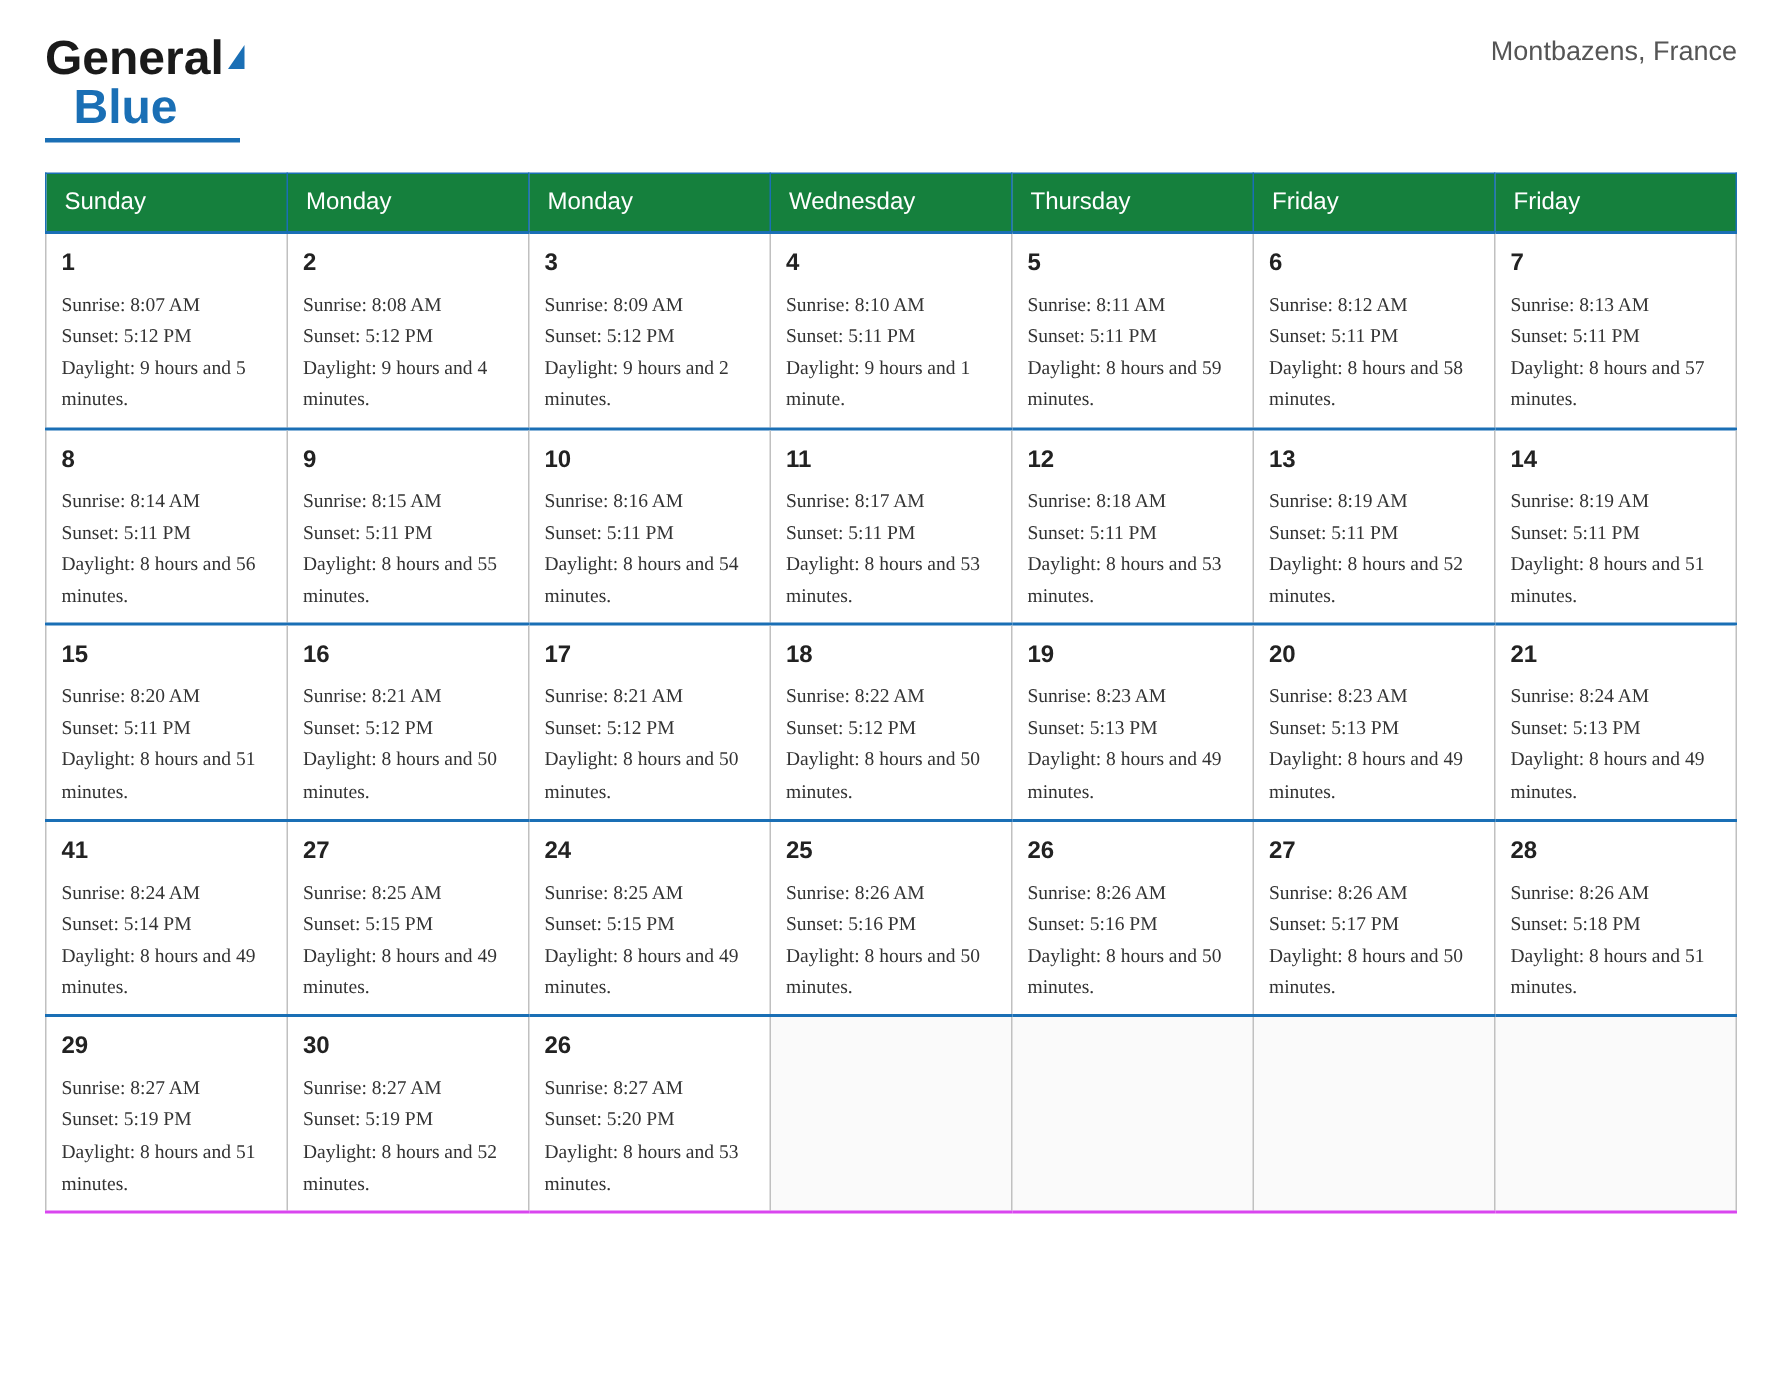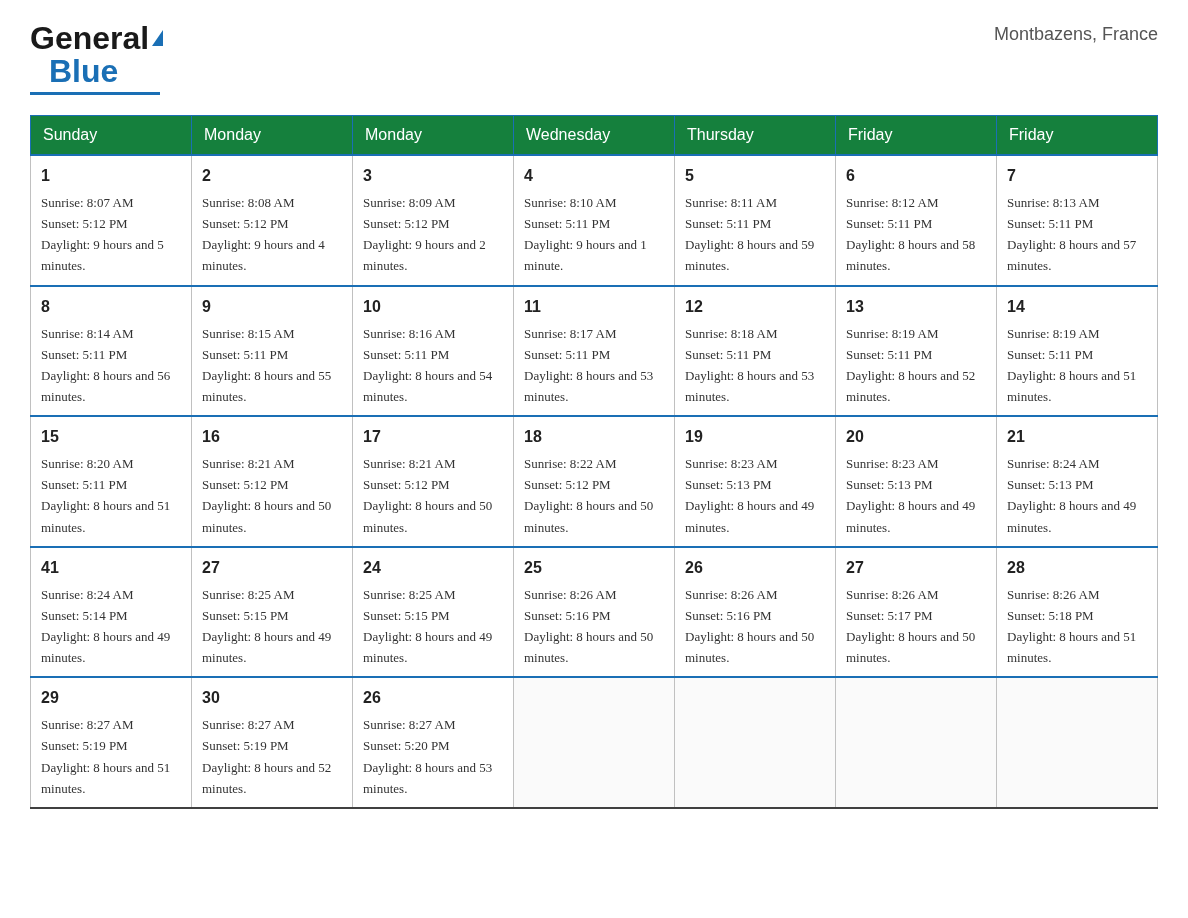--- a/index.html
+++ b/index.html
@@ -68,21 +68,21 @@
     .day-info {
       font-size: 13px;
       color: #333;
       line-height: 1.55;
       font-family: Liberation Serif, serif;
     }
     tbody tr td:empty {
       background: #fafafa;
     }
     .last-row td {
-      border-bottom: 2px solid #404040;
+      border-bottom: 2px solid #d946ef;
     }
   </style>
 </head>
 <body>
 
 <div class="header">
   <div class="logo">
     <div style="display:flex; align-items:center; gap:0;">
       <span style="font-size:32px; font-weight:bold; color:#1a1a1a; font-family:Arial,sans-serif;">General</span>
       <span style="display:inline-block; width:0; height:0; border-left:11px solid transparent; border-bottom:16px solid #1a6fb5; margin-left:3px; margin-bottom:2px;"></span>

